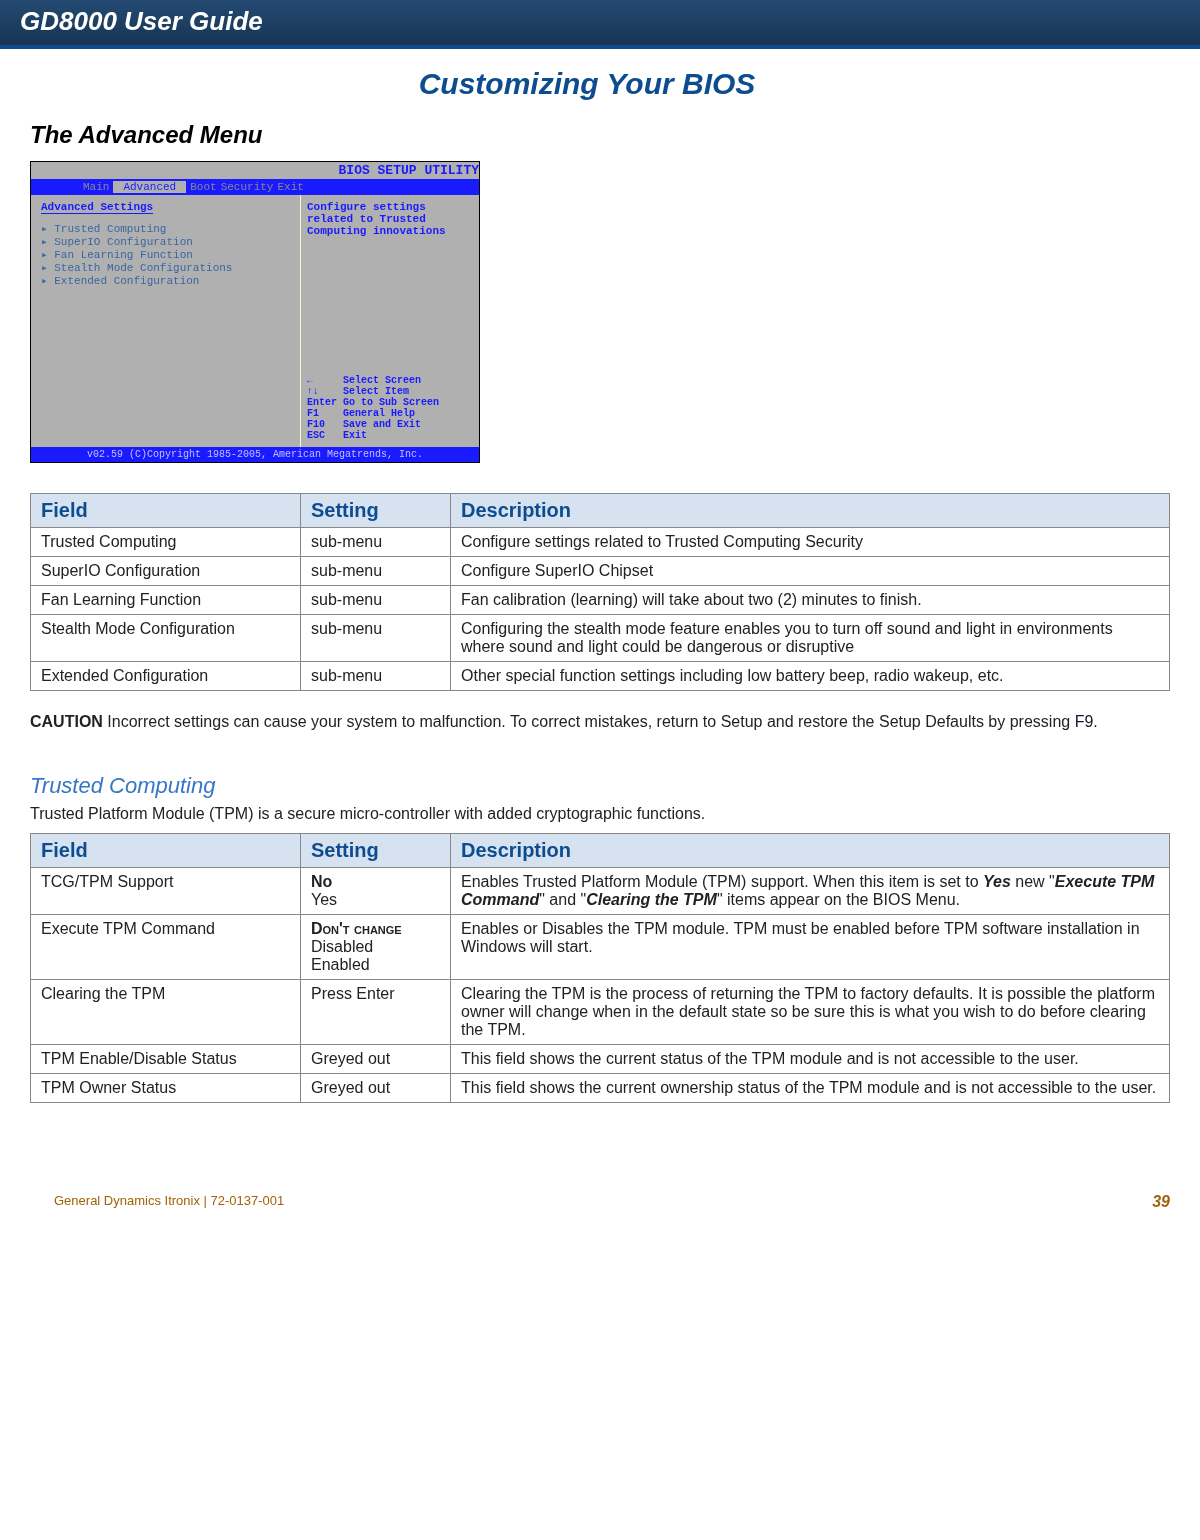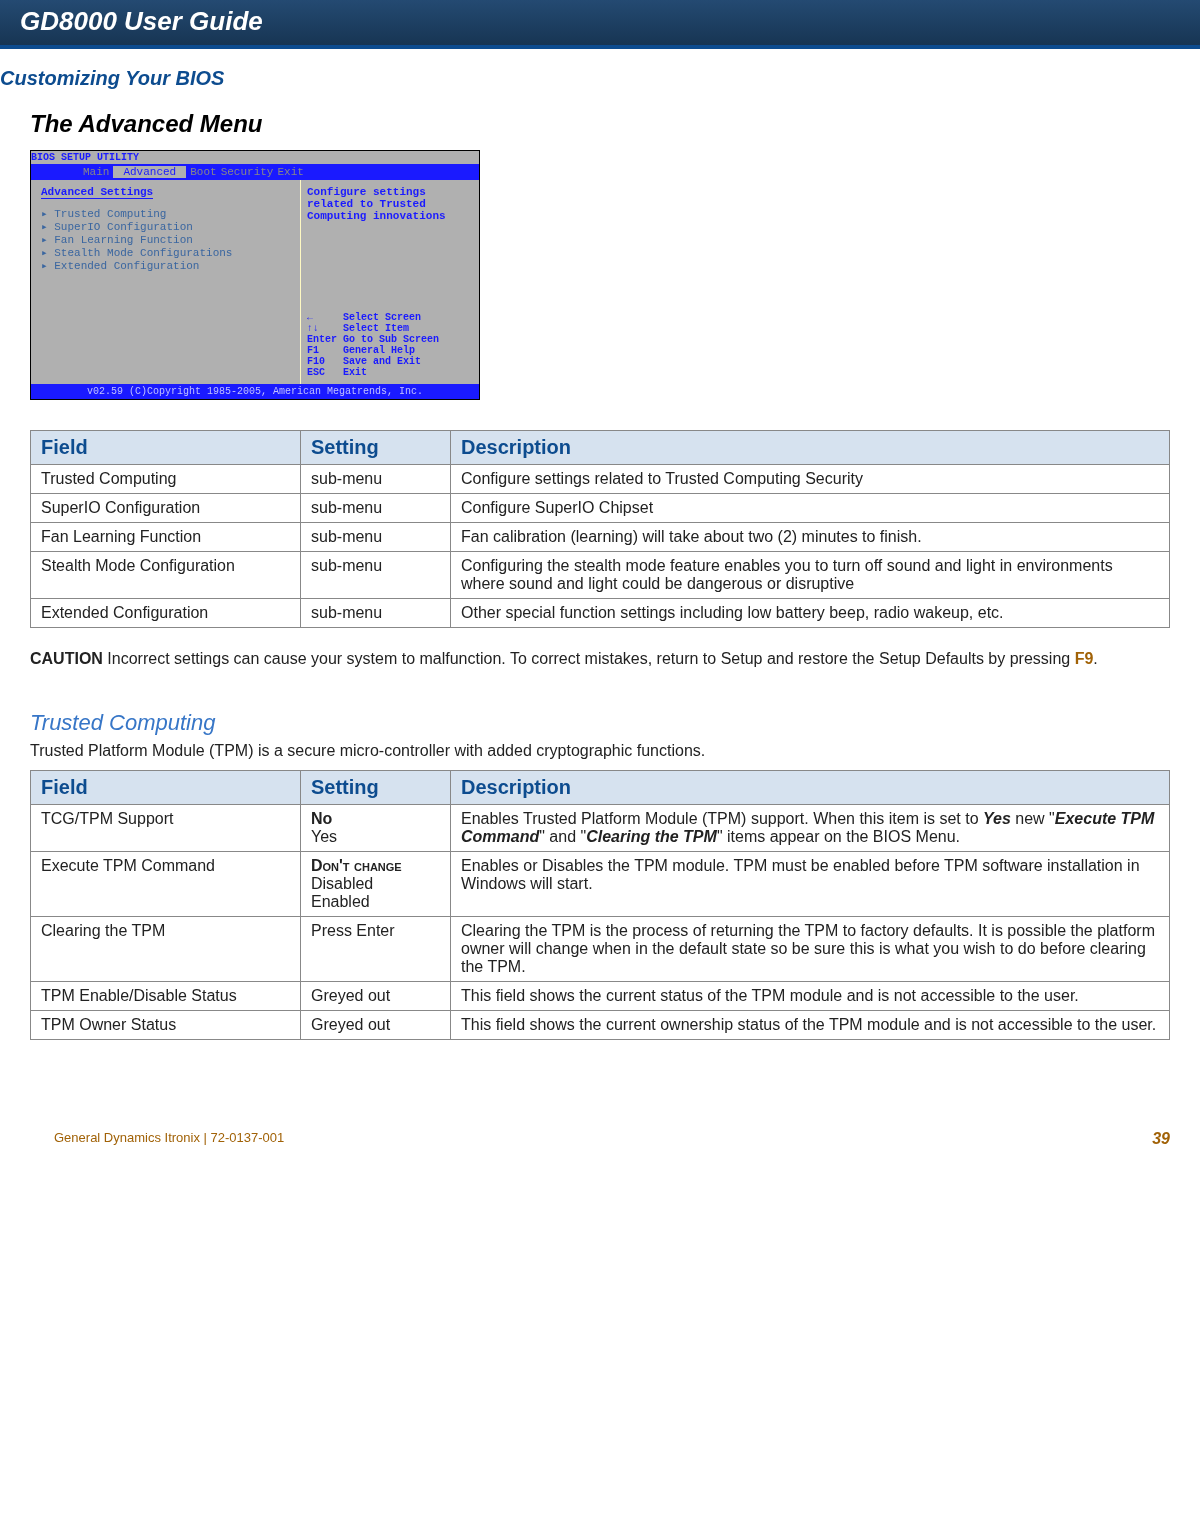--- a/index.html
+++ b/index.html
@@ -1,50 +1,50 @@
 <!DOCTYPE html>
 <html><head>
 <meta charset="utf-8">
 <style>
   * { box-sizing: border-box; margin: 0; padding: 0; }
   body { font-family: "Helvetica Neue", Arial, sans-serif; width: 1200px; background: #fff; color: #222; }
 
   
   .header-bar { background: #1a3a5c; background-image: linear-gradient(#244a72,#173553); color: #fff; padding: 6px 20px 8px; font-style: italic; font-weight: bold; font-size: 26px; border-bottom: 4px solid #0d4c8f; }
-  .section-title { text-align: left; color: #0d4c8f; font-style: italic; font-weight: bold; font-size: 20px; padding: 18px 26px 10px 0; }
+  .section-title { text-align: center; color: #0d4c8f; font-style: italic; font-weight: bold; font-size: 30px; padding: 18px 26px 10px 0; }
 
   .content { padding: 0 30px 30px 30px; }
 
   h2.blue-head { color: #000000; font-style: italic; font-weight: bold; font-size: 24px; margin: 10px 0 12px; }
 
   
   .bios-box { width: 450px; background: #1a1aff; font-family: "Courier New", monospace; font-size: 11px; color: #fff; border: 1px solid #000; margin-bottom: 30px; }
-  .bios-title { background: #b0b0b0; color: #1a1aff; text-align: left; font-weight: bold; padding: 1px 0; font-size: 10px; }
+  .bios-title { background: #b0b0b0; color: #1a1aff; text-align: right; font-weight: bold; padding: 1px 0; font-size: 13px; }
   .bios-tabs { display: flex; gap: 4px; padding: 2px 4px; color: #888; margin-left: 48px; }
   .bios-tabs .active { background: #b0b0b0; color: #1a1aff; padding: 0 10px; }
   .bios-body { display: flex; background: #b0b0b0; color: #1a1aff; }
   .bios-left { flex: 1.5; padding: 6px 10px 80px; border-right: 1px solid #fef9c3; }
   .bios-left .grp-title { font-weight: bold; margin-bottom: 2px; border-bottom:1px solid #1a1aff; display:inline-block;}
   .bios-left ul { list-style: none; margin-top: 6px; color: #3a66a0; }
   .bios-left li::before { content: "▸ "; }
-  .bios-right { flex: 1; padding: 6px 6px; color:#1a1aff; display:flex; flex-direction:column; justify-content:space-between;}
+  .bios-right { flex: 1; padding: 6px 6px; color:#1a1aff; display:flex; flex-direction:column; justify-content:space-between;gap:48px;}
   .bios-right .desc { font-weight: bold; }
   .bios-right .keys { font-weight: bold; margin-top: 90px; white-space: pre; font-size:10px;}
   .bios-foot { text-align: center; font-size: 10px; padding: 2px 0; color:#c0c0ff;}
 
   
   table.field-table { border-collapse: collapse; width: 100%; margin-bottom: 20px; }
   .field-table th, .field-table td { border: 1px solid #888; padding: 5px 10px; vertical-align: top; font-size: 16px; text-align: left; }
   .field-table th { background: #d6e2ef; color: #0d4c8f; font-weight: bold; font-style: normal; font-size: 20px; }
   .col-field { width: 270px; }
   .col-setting { width: 150px; }
 
   .caution-line { font-size: 16px; margin: 18px 0 40px; line-height:1.4;}
   .caution-line .cw { font-weight: bold; }
-  .caution-line .f9 { color: #a16207; font-weight: bold; }
+  .caution-line .f9 { color: #0f172a; font-weight: normal; }
 
   h3.ital { color: #3776c7; font-style: italic; font-weight: normal; font-size: 22px; margin-bottom: 6px; }
   p.intro { font-size: 16px; margin-bottom: 10px; }
 
   .setting-bold { font-weight: bold; }
   .smallcaps { font-variant: small-caps; font-weight: bold; }
 
   .footer-row { display: flex; justify-content: space-between; align-items: flex-start; padding: 40px 30px 0 54px; font-size: 13px; color: #a16207; }
   .footer-row .pnum { font-style: italic; font-weight: bold; font-size: 16px; }
 

